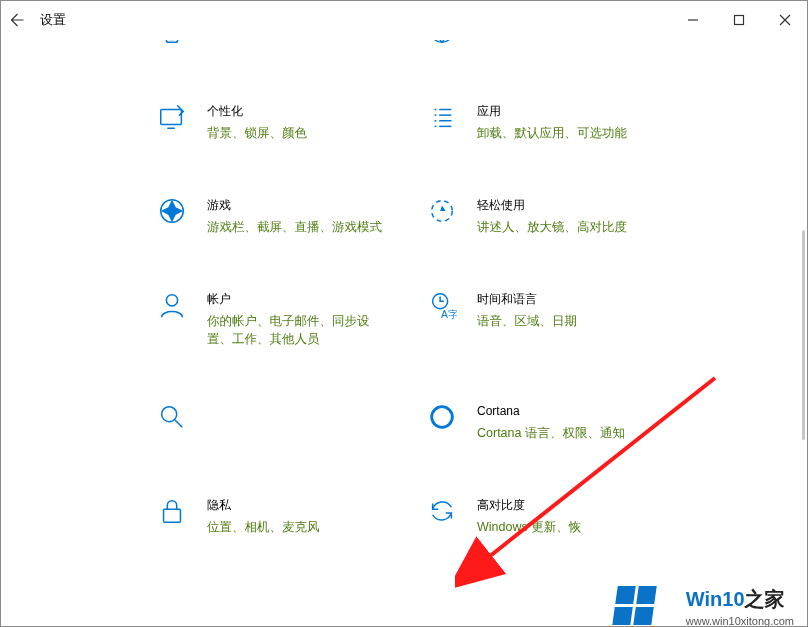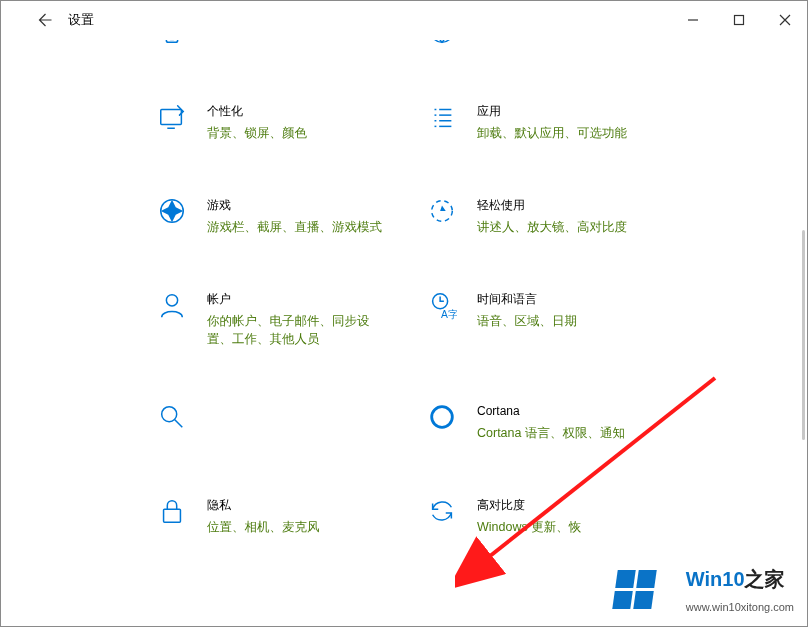--- a/index.html
+++ b/index.html
@@ -13,21 +13,21 @@
     overflow:hidden;
   }
   .outer-border {
     position:absolute; inset:0;
     border:1px solid #8a8a8a;
     pointer-events:none;
   }
   .titlebar {
     display:flex; align-items:center;
     height:40px;
-    padding-left:30px;
+    padding-left:2px;
     font-size:13px;
     text-align:right;
   }
   .back-btn {
     width:28px; height:28px;
     display:flex; align-items:center; justify-content:center;
     margin-right:10px;
     cursor:pointer;
   }
   .title { flex:0 0 auto; }
@@ -71,38 +71,38 @@
   
   .arrow {
     position:absolute;
     top:330px; left:455px;
     width:280px; height:230px;
     pointer-events:none;
   }
   
   .watermark {
     position:absolute;
-    right:14px; bottom:14px;
-    display:flex; align-items:center;
+    right:14px; bottom:0;
+    display:flex; align-items:flex-start;
     pointer-events:none;
     gap:24px;
   }
   .wm-logo {
     display:grid;
     grid-template-columns:18px 18px;
     grid-template-rows:18px 18px;
     gap:3px;
     transform:skewX(-8deg);
     margin-right:8px;
   }
   .wm-logo div { background:#0a73c7; }
   .wm-txt { display:flex; flex-direction:column; align-items:flex-start; }
   .wm-main { font-size:20px; font-weight:600; color:#222; }
   .wm-main .accent { color:#0a73c7; }
-  .wm-url { font-size:11px; color:#555; margin-top:8px; }
+  .wm-url { font-size:11px; color:#555; margin-top:2px; }
   
   .scroll-hint {
     position:absolute; right:3px; top:190px;
     width:3px; height:210px;
     background:#c7c7c7;
     border-radius:2px;
   }
 </style>
 </head>
 <body>

